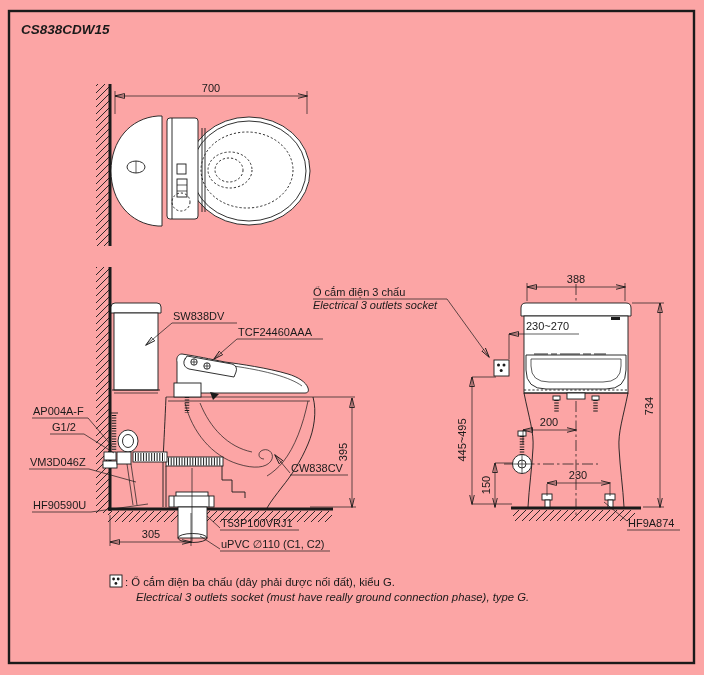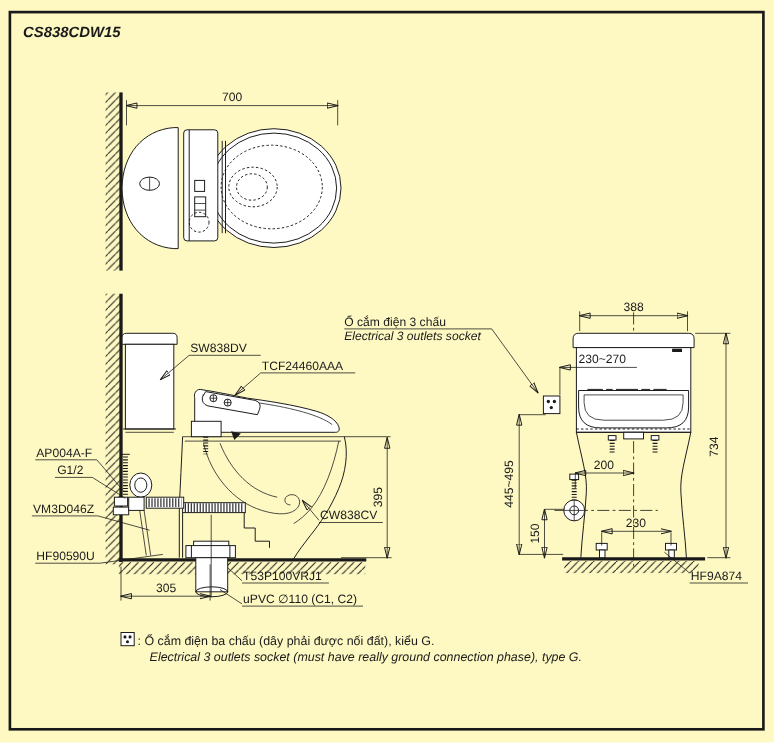--- a/index.html
+++ b/index.html
@@ -1,16 +1,16 @@
 <!DOCTYPE html>
 <html><head>
 <meta charset="utf-8">
 <style>
   html,body{margin:0;padding:0;background:#fff;}
-  .page{position:relative;width:704px;height:675px;background:#fef9c3;overflow:hidden;
+  .page{position:relative;width:704px;height:675px;background:#fca5a5;overflow:hidden;
         font-family:"Liberation Sans",sans-serif;}
   svg{position:absolute;left:0;top:0;}
   svg line,svg path,svg rect,svg ellipse,svg circle,svg polyline{stroke:#1a1a1a;fill:none;stroke-width:0.9;}
   .frame{stroke-width:2.4;}
   .thick{stroke-width:3;}
   .thin{stroke-width:0.7;}
   .wfill{fill:#ffffff;}
   .dkfill{fill:#1a1a1a;stroke:none;}
   .hatchfill{fill:url(#hatch);stroke:none;}
   .dash{stroke-dasharray:2.2,2;}

